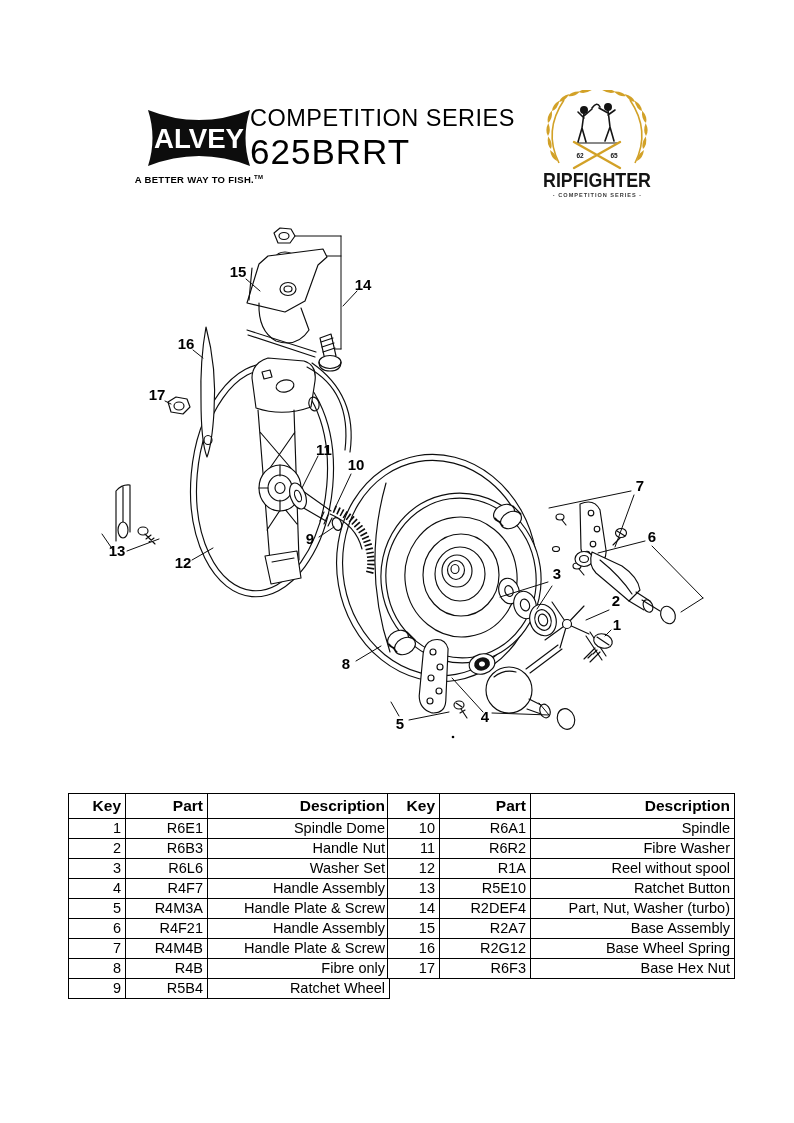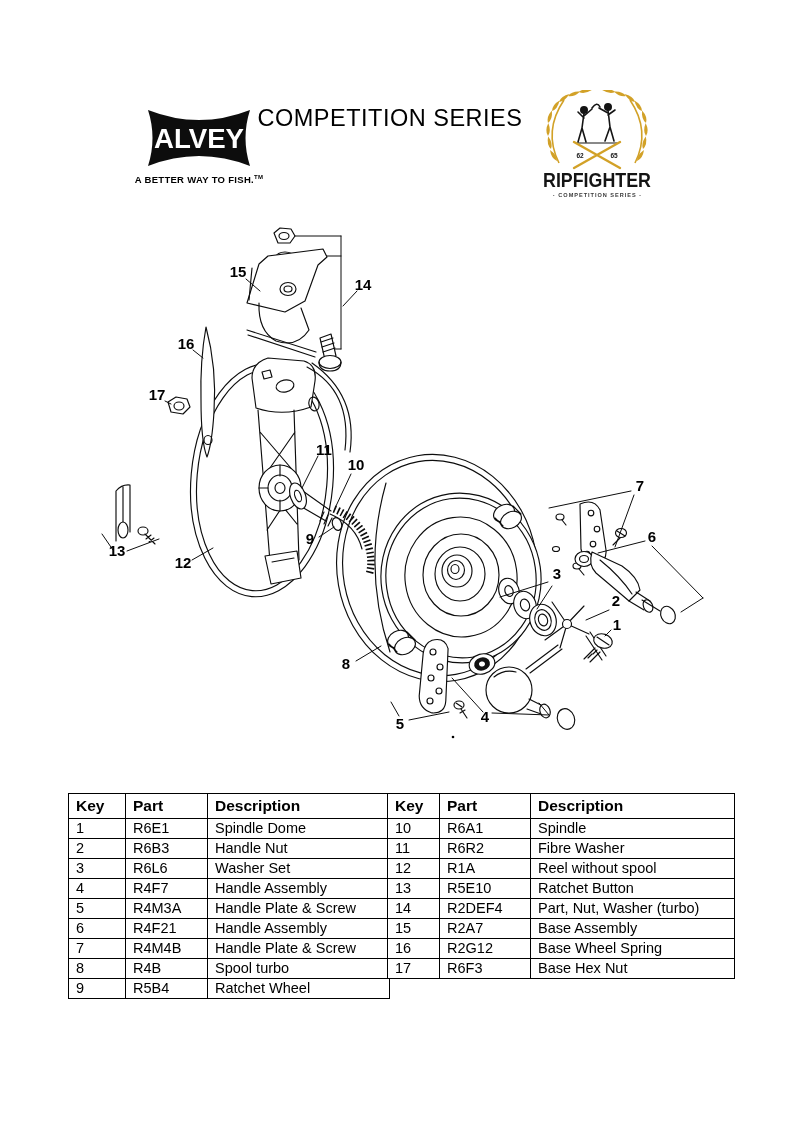--- a/index.html
+++ b/index.html
@@ -4,52 +4,53 @@
 <style>
   html,body{margin:0;padding:0}
   body{width:794px;height:1123px;background:#ffffff;position:relative;overflow:hidden;
        font-family:"Liberation Sans",sans-serif;color:#000}
 
   
   .brand-badge-svg{position:absolute;left:144px;top:104px}
   .brand-tagline{position:absolute;left:134px;top:174px;width:130px;text-align:center;
                  font-size:9.5px;font-weight:bold;letter-spacing:.3px;white-space:nowrap}
   .brand-tagline sup{font-size:6px}
-  .title-block{position:absolute;left:250px;top:105px;width:280px;text-align:center}
+  .title-block{position:absolute;left:250px;top:105px;width:280px;text-align:left}
   .series-title{font-size:23.5px;line-height:26px;font-weight:400;letter-spacing:.5px}
   .model-title{font-size:35px;line-height:37px;font-weight:400;letter-spacing:1px;margin-top:2px}
   .crest-svg{position:absolute;left:534px;top:90px}
 
   
   .diagram-svg{position:absolute;left:0;top:0;pointer-events:none}
   .ln{fill:none;stroke:#0d0d0d;stroke-width:1.15;stroke-linecap:round;stroke-linejoin:round}
   .lnw{fill:#ffffff;stroke:#0d0d0d;stroke-width:1.15;stroke-linecap:round;stroke-linejoin:round}
   .lead{fill:none;stroke:#0d0d0d;stroke-width:1;stroke-linecap:round}
   .coil{fill:none;stroke:#0d0d0d;stroke-width:7.5;stroke-dasharray:1.6 2.3}
   .co{font-family:"Liberation Sans",sans-serif;font-size:15px;font-weight:bold;fill:#000;text-anchor:middle}
 
   
   table.parts{position:absolute;border-collapse:collapse;table-layout:fixed;background:#fff}
-  .parts th,.parts td{border:1.6px solid #000;padding:0 4px 0 7px;text-align:left;
+  .parts th,.parts td{border:1.6px solid #000;padding:0 4px 0 7px;text-align:right;
         font-size:14.5px;height:19px;line-height:19px;white-space:nowrap;overflow:hidden}
   .parts th{font-size:15.5px;height:24px;line-height:24px;font-weight:bold}
   .t-left{left:68px;top:793px;width:321px}
   .t-right{left:387px;top:793px;width:347px}
 </style>
 </head>
 <body>
 
 <svg class="brand-badge-svg" width="110" height="68" viewBox="0 0 110 68">
   <path d="M4,6 Q55,26 106,6 Q97,34 106,62 Q55,42 4,62 Q13,34 4,6 Z" fill="#0d0d0d"></path>
   <text x="55" y="44" text-anchor="middle" font-size="28" font-weight="bold" fill="#ffffff" textLength="90" lengthAdjust="spacingAndGlyphs">ALVEY</text>
 </svg>
 <div class="brand-tagline"><span>A BETTER WAY TO FISH.</span><sup>TM</sup></div>
 
 <div class="title-block">
   <div class="series-title">COMPETITION SERIES</div>
+  <div class="model-title">625BRRT</div>
 </div>
 
 <svg class="crest-svg" width="128" height="112" viewBox="534 90 128 112">
   <defs>
     <path id="leaf" d="M0,0 Q5,-4 13,-1 Q5,3 0,0 Z" fill="#D2A127"></path>
   </defs>
   <g id="wreathL">
     <path d="M559,163 Q543,131 564,100" fill="none" stroke="#D2A127" stroke-width="1.6"></path>
     <use href="#leaf" transform="translate(557,161) rotate(-118)"></use>
     <use href="#leaf" transform="translate(551,149) rotate(-98)"></use>
@@ -328,21 +329,21 @@
         <td>Handle Assembly</td>
       </tr>
   <tr>
         <td>7</td>
         <td>R4M4B</td>
         <td>Handle Plate &amp; Screw</td>
       </tr>
   <tr>
         <td>8</td>
         <td>R4B</td>
-        <td>Spool turbo</td>
+        <td>Fibre only</td>
       </tr>
   <tr>
         <td>9</td>
         <td>R5B4</td>
         <td>Ratchet Wheel</td>
       </tr>
 </tbody>
   </table>
 
 <table class="parts t-right">

